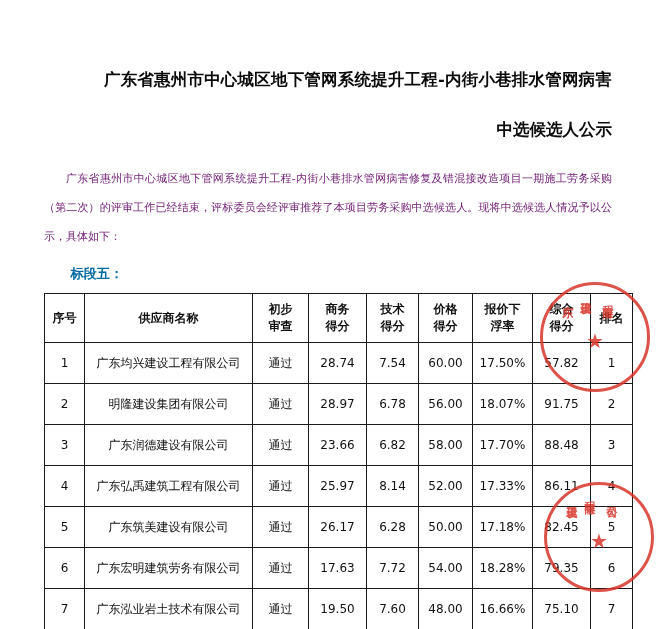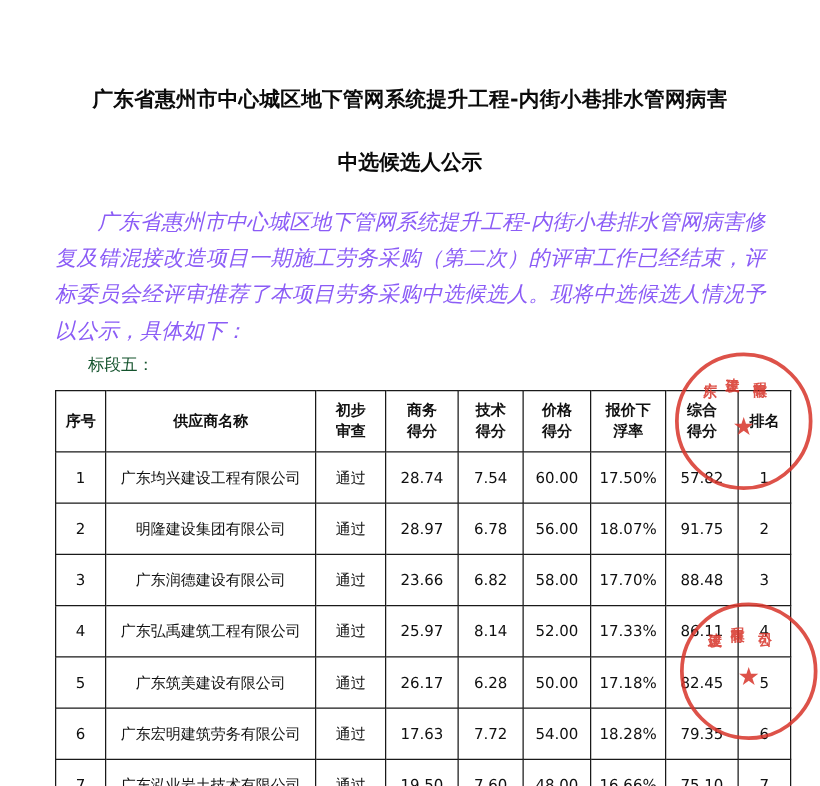--- a/index.html
+++ b/index.html
@@ -17,51 +17,52 @@
   }
   .page {
     position: relative;
     width: 656px;
     height: 629px;
     box-sizing: border-box;
     padding: 0 44px;
   }
   .title-block {
     padding-top: 62px;
-    text-align: center;
+    text-align: right;
   }
   .doc-title {
     font-size: 16.5px;
     font-weight: bold;
     line-height: 36px;
     letter-spacing: 0.2px;
     color: #0b0b0b;
   }
   .doc-subtitle {
     font-size: 16.5px;
     font-weight: bold;
     line-height: 36px;
     margin-top: 14px;
     color: #0b0b0b;
   }
   .body-para {
     margin-top: 16px;
-    font-size: 17px;
+    font-size: 11px;
     line-height: 29px;
     text-align: justify;
     text-justify: inter-ideograph;
     text-indent: 2em;
-    color: #8b5cf6;
-    font-style: italic;
+    color: #701a75;
   }
   .section-label {
+    margin-top: 10px;
     font-size: 13.2px;
     line-height: 26px;
     text-indent: 2em;
-    color: #14532d;
+    color: #0369a1;
+    font-weight: bold;
   }
   table.bid-table {
     margin-top: 6px;
     border-collapse: collapse;
     width: 568px;
     table-layout: fixed;
   }
   table.bid-table th,
   table.bid-table td {
     border: 1px solid #1a1a1a;

